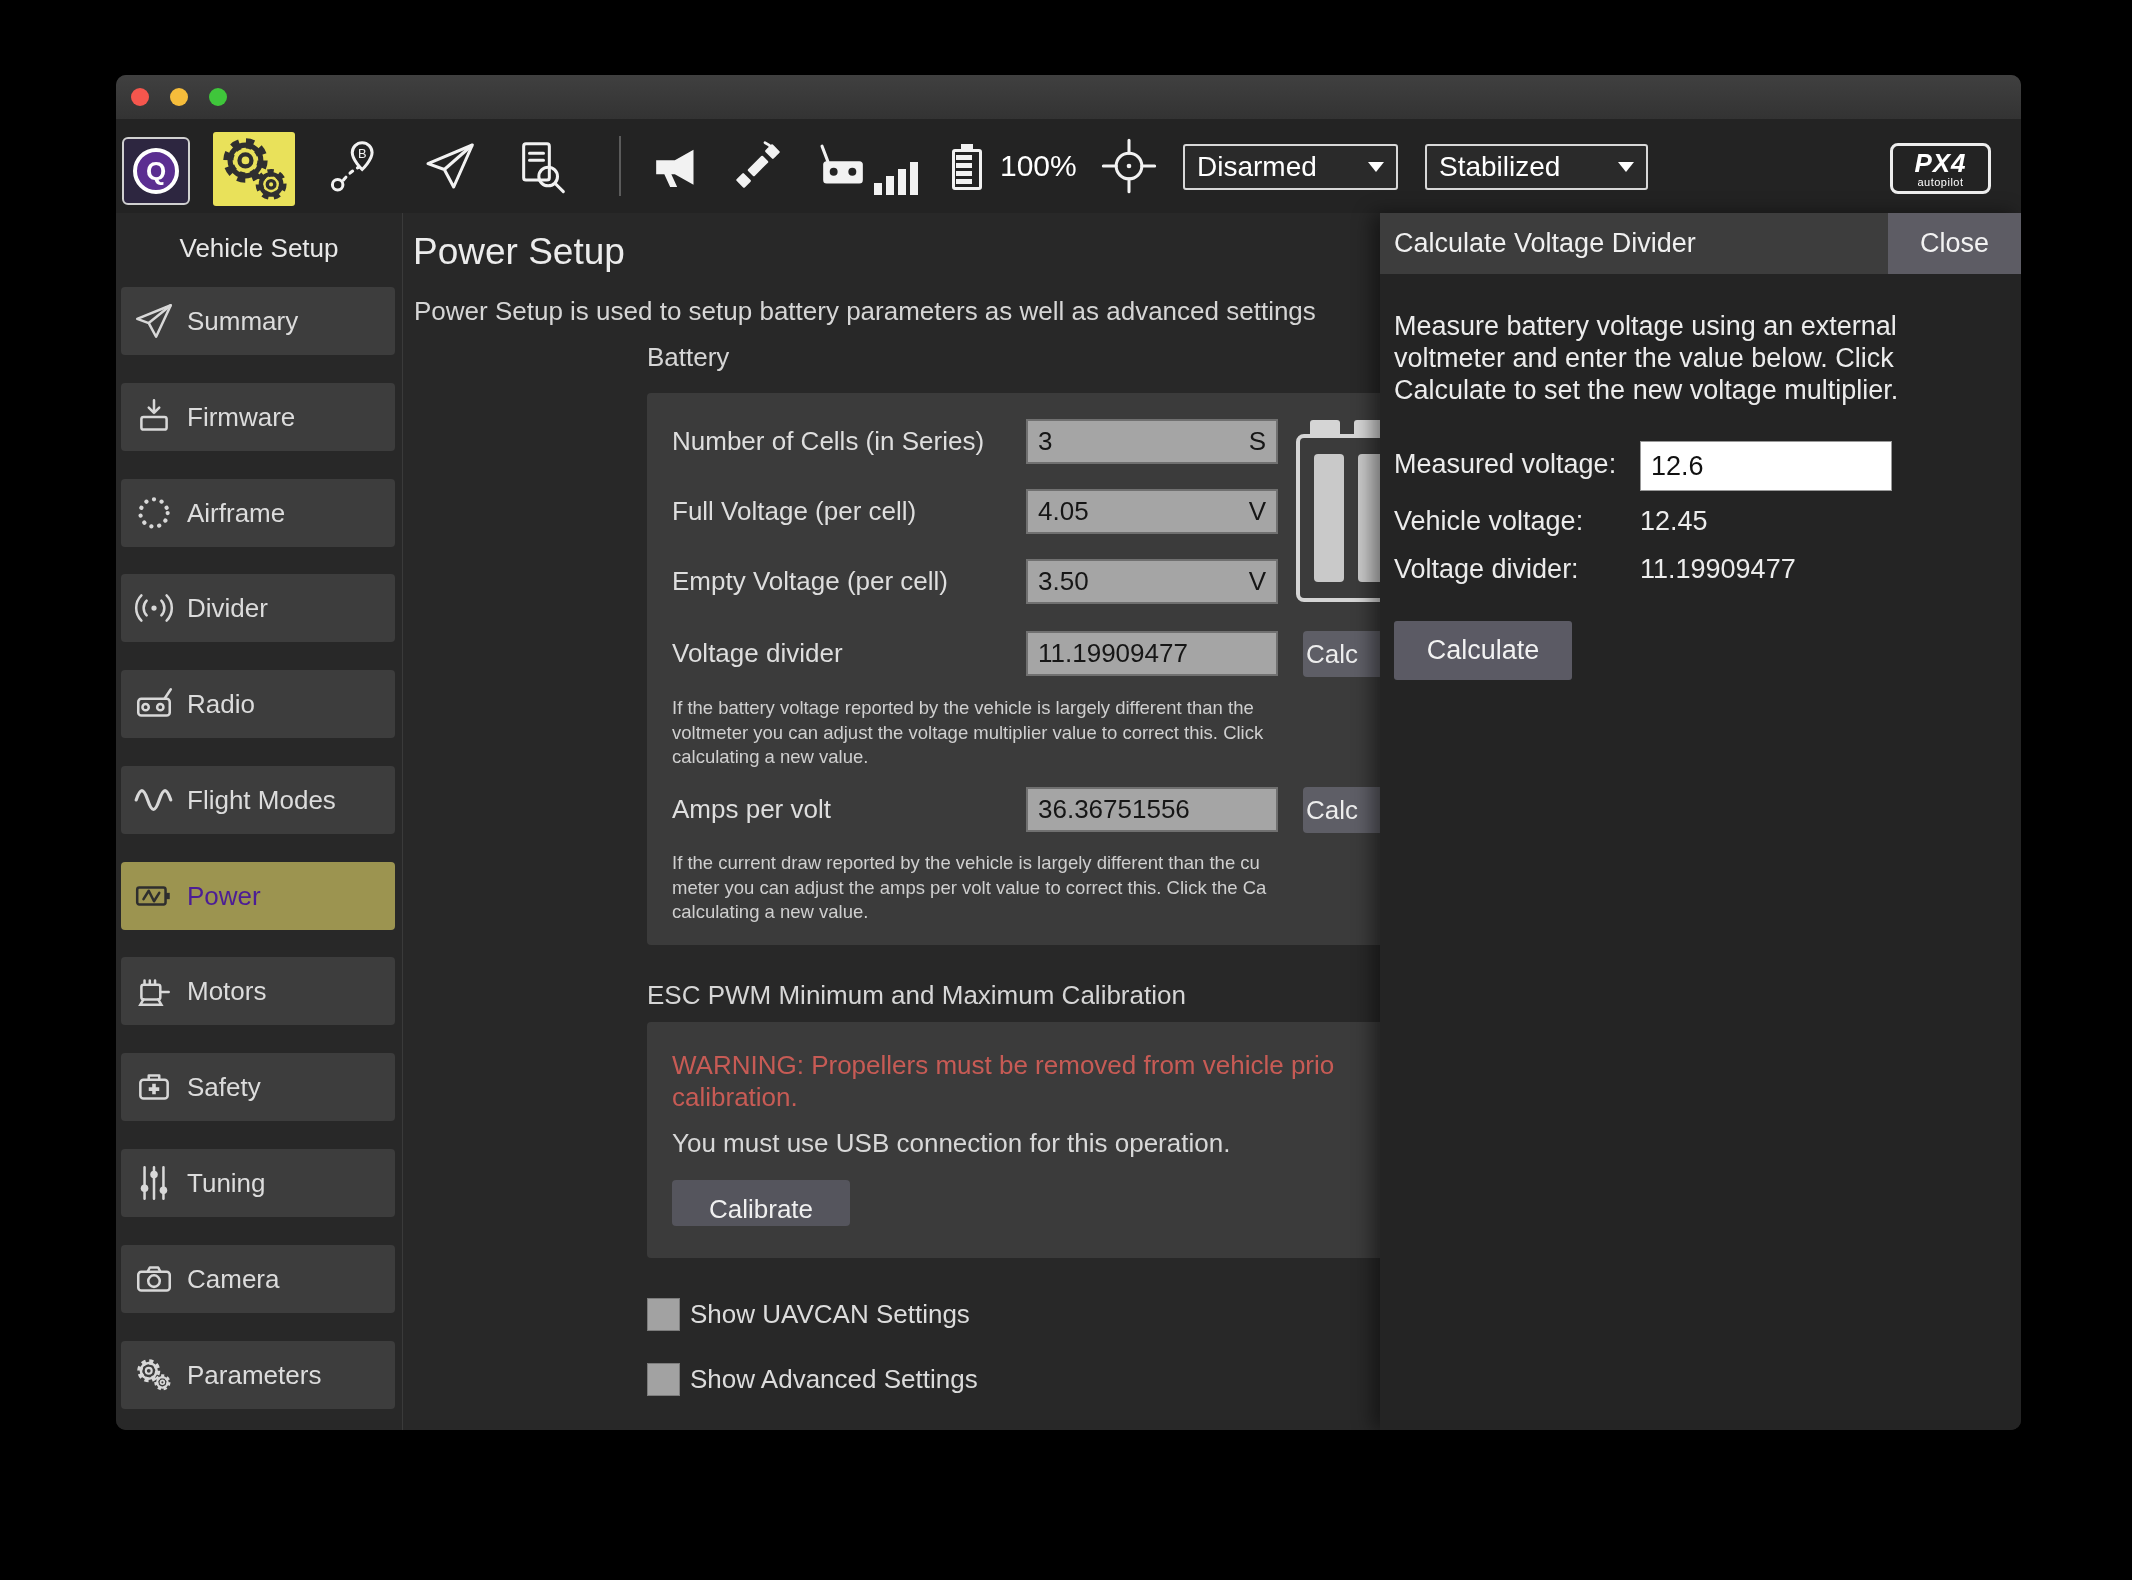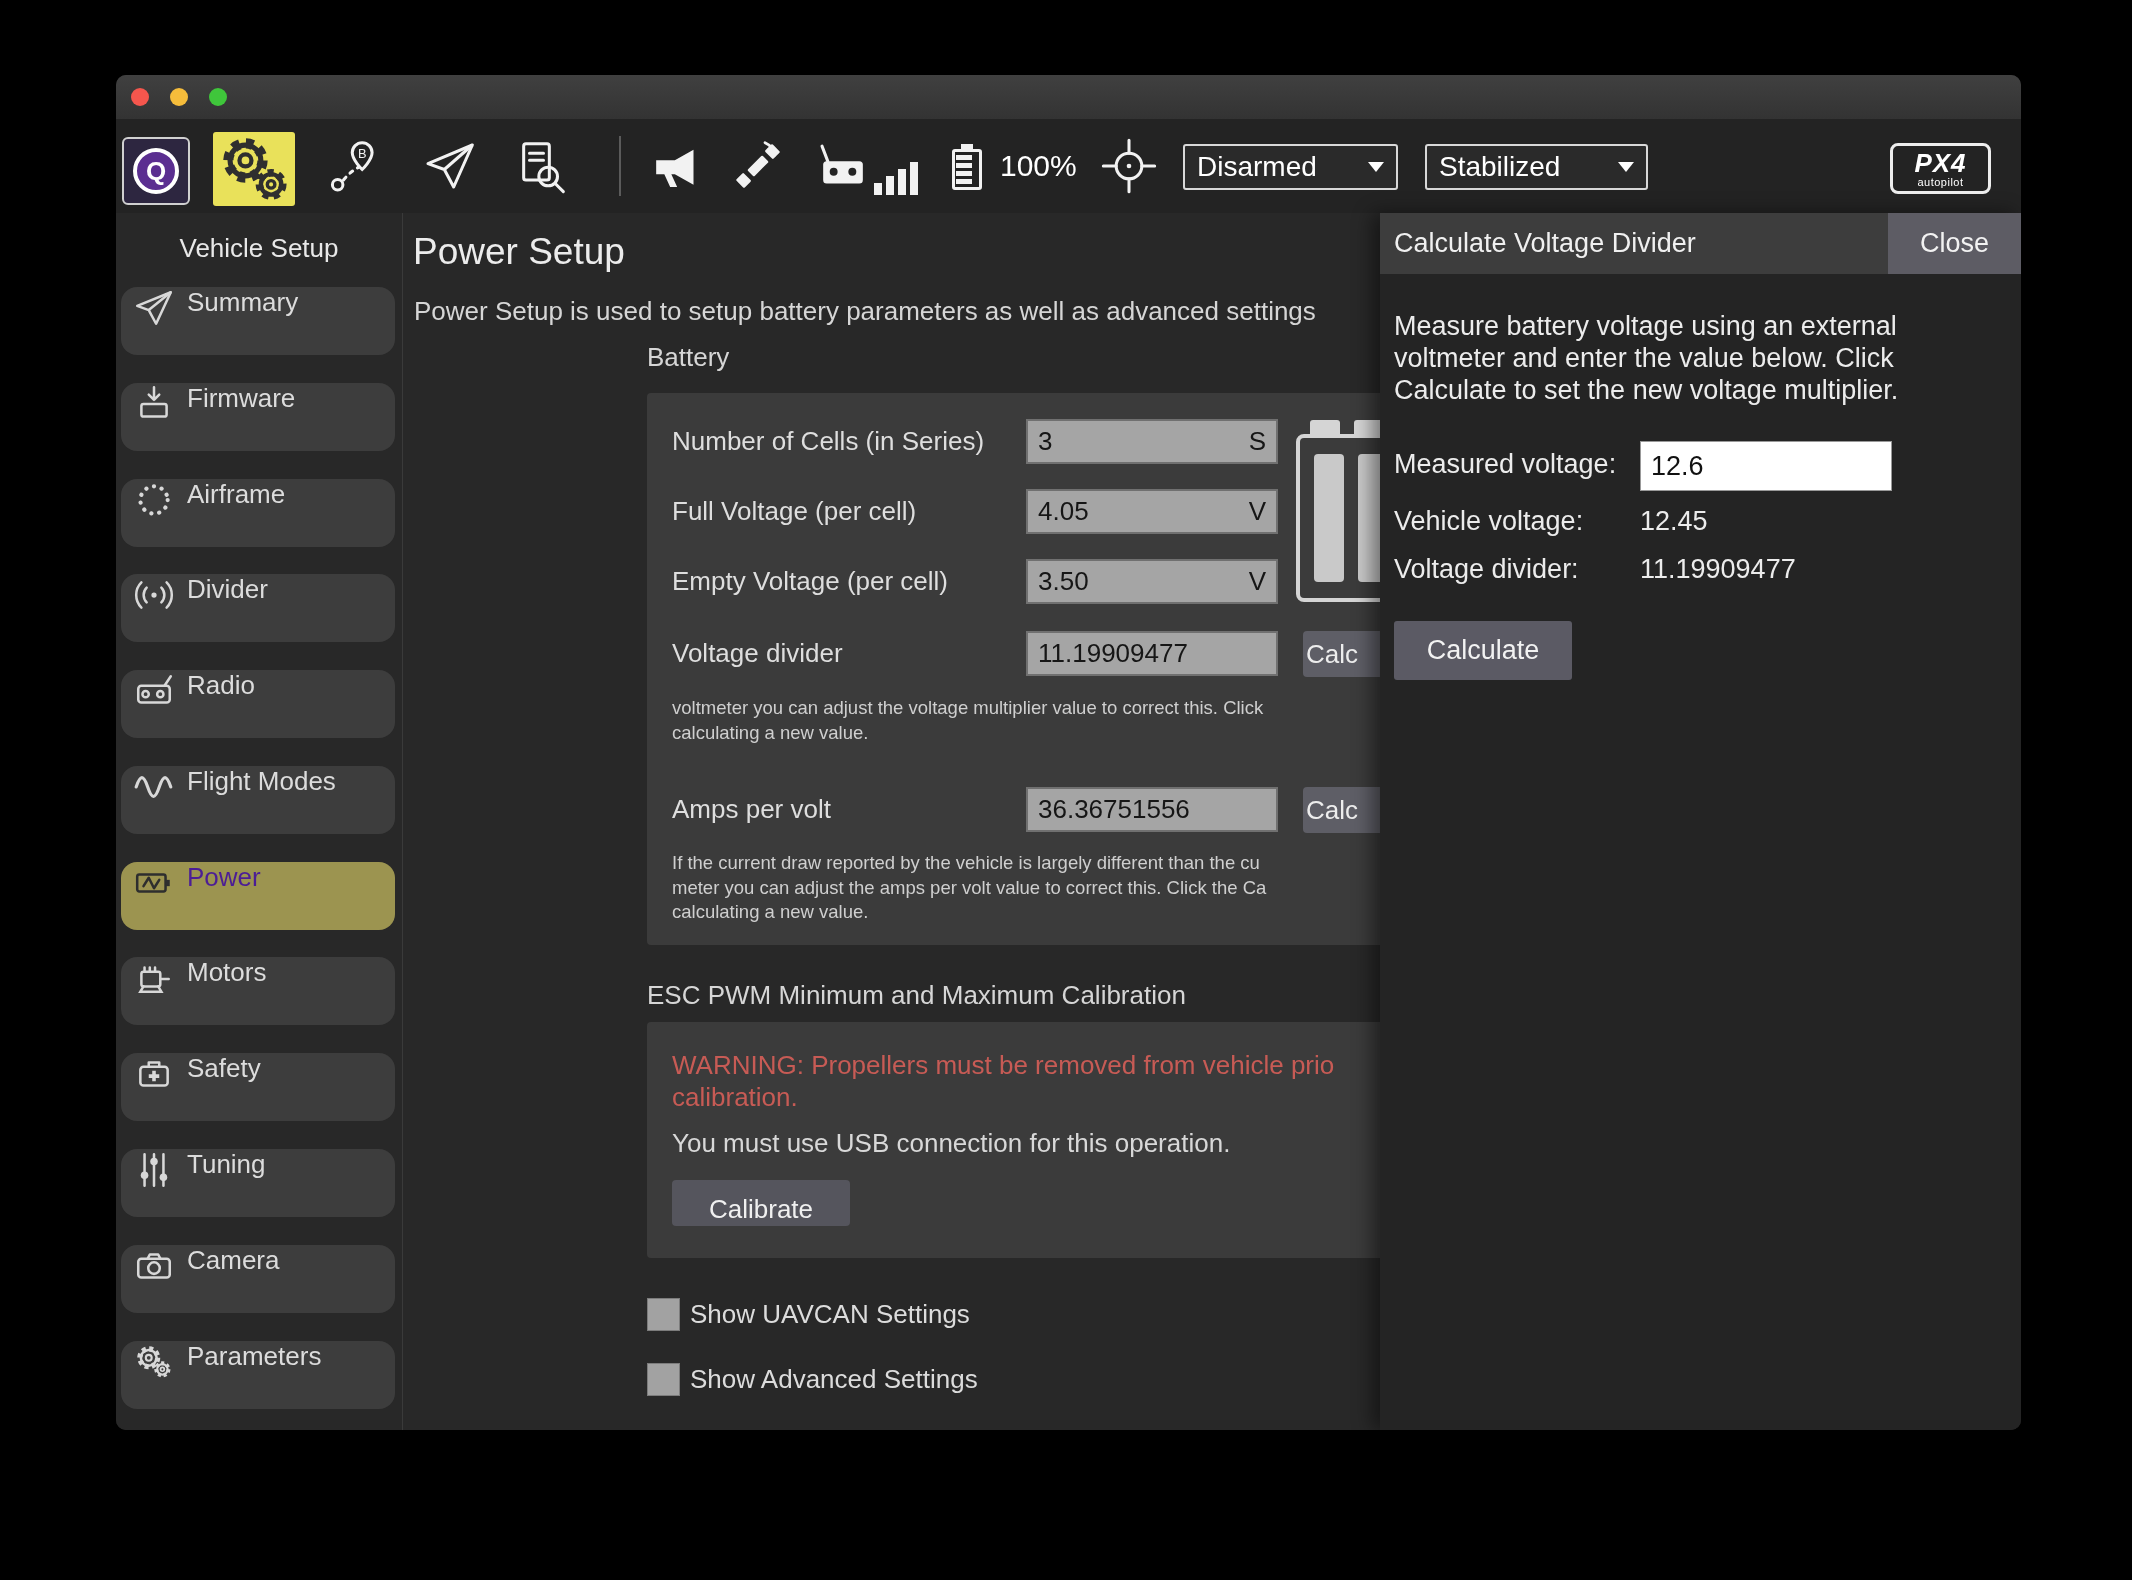--- a/index.html
+++ b/index.html
@@ -35,22 +35,22 @@
       background:#2a2a2a;cursor:pointer}
   .caret{width:0;height:0;border-left:8px solid transparent;border-right:8px solid transparent;
          border-top:10px solid #fff;margin-left:12px}
   .px4{position:absolute;left:1774px;top:24px;width:101px;height:51px;border:3px solid #ededed;border-radius:8px;
        color:#fff;display:flex;flex-direction:column;align-items:center;justify-content:center;line-height:1;cursor:pointer}
   .px4 .l1{font-size:26px;font-weight:bold;font-style:italic;letter-spacing:1px}
   .px4 .l2{font-size:11px;margin-top:1px;letter-spacing:.5px}
   
   .sidebar{position:absolute;left:0;top:138px;width:287px;bottom:0;background:#282828;border-right:1px solid #3a3a3a}
   .sb-title{position:absolute;top:19px;width:100%;text-align:center;font-size:26px;color:#e8e8e8;height:33px;line-height:33px}
-  .sb-item{position:absolute;left:5px;width:274px;height:68px;background:#3d3d3d;border-radius:16px;display:flex;
-           align-items:flex-start;gap:12px;padding-left:12px;cursor:pointer;color:#d8d8d8}
+  .sb-item{position:absolute;left:5px;width:274px;height:68px;background:#3d3d3d;border-radius:4px;display:flex;
+           align-items:center;gap:12px;padding-left:12px;cursor:pointer;color:#d8d8d8}
   .sb-item svg{width:42px;height:42px;flex:none}
   .sb-item .lbl{font-size:26px;color:#dcdcdc}
   .sb-item.active{background:#9c9450;color:#2e2e2e}
   .sb-item.active .lbl{color:#4c1d95}
   
   .page-title{position:absolute;left:297px;top:156px;font-size:37px;color:#ececec}
   .subtitle{position:absolute;left:298px;top:220px;height:33px;line-height:33px;font-size:26px;color:#d6d6d6;white-space:nowrap}
   .sec-label{position:absolute;font-size:26px;color:#d6d6d6;height:33px;line-height:33px}
   .panel{position:absolute;background:#3b3b3b;border-radius:4px}
   .battery-panel{left:531px;top:318px;width:900px;height:552px}
@@ -327,20 +327,21 @@
     <div class="bat-g">
       <div class="bat-term" style="left:14px"></div>
       <div class="bat-term" style="left:58px"></div>
       <div class="bat-body">
         <div class="bat-cell" style="left:14px"></div>
         <div class="bat-cell" style="left:58px"></div>
       </div>
     </div>
 
     <div class="help" style="top:303px">
+      <div>If the battery voltage reported by the vehicle is largely different than the</div>
       <div>voltmeter you can adjust the voltage multiplier value to correct this. Click</div>
       <div>calculating a new value.</div>
     </div>
 
     <div class="frow-label" style="top:394px">Amps per volt</div>
     <div class="field" style="top:394px">
       <span>36.36751556</span>
       <span></span>
     </div>
     <div class="calc-btn" style="top:394px">Calc</div>

